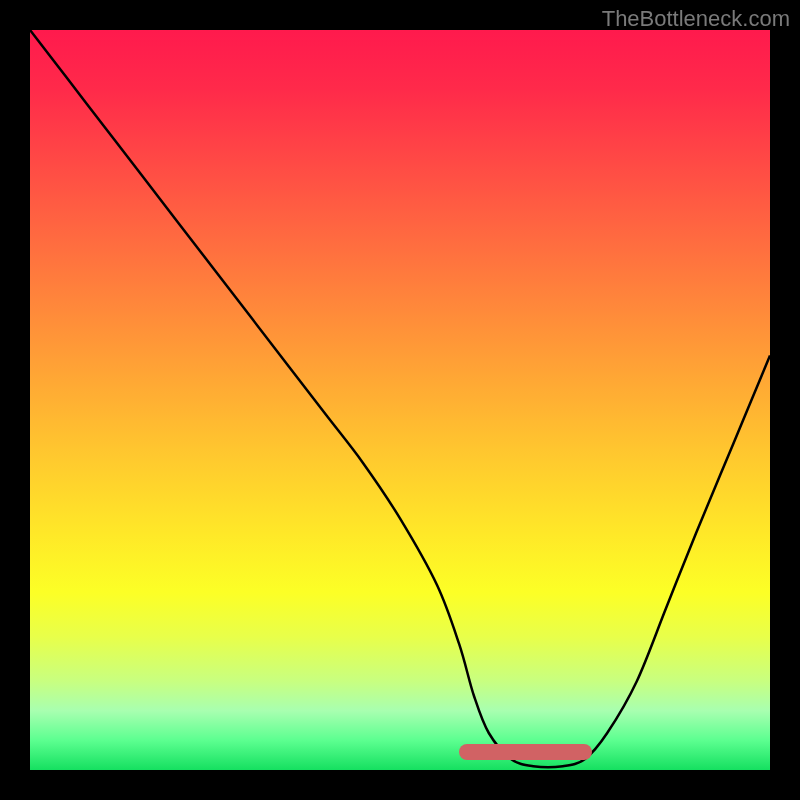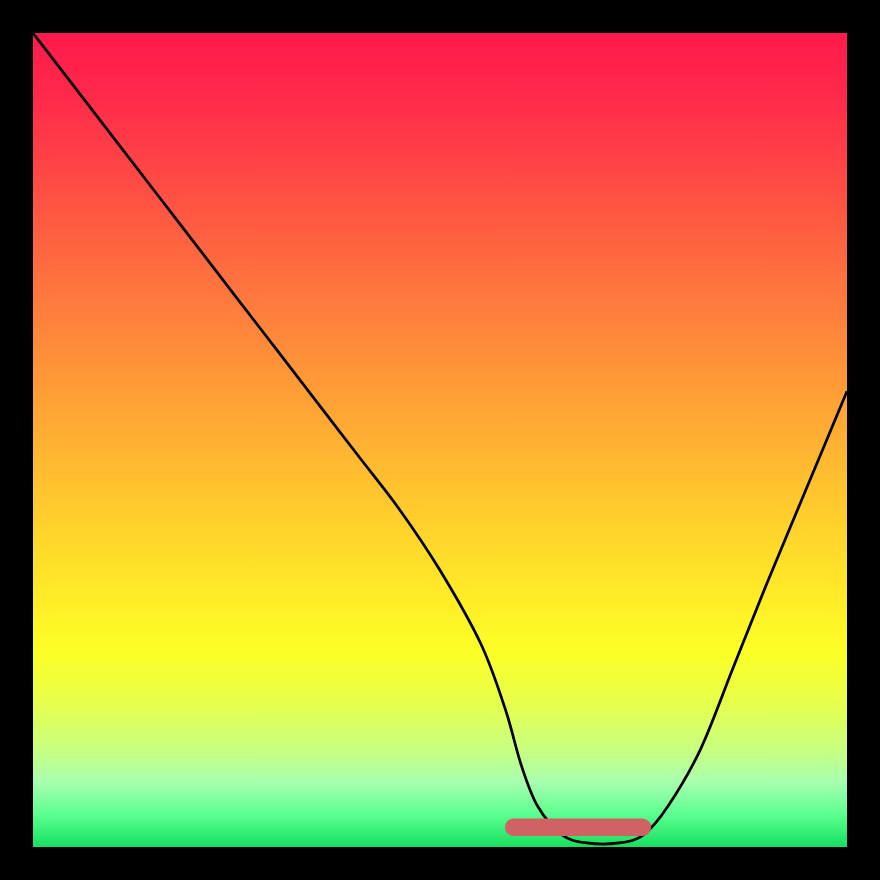--- a/index.html
+++ b/index.html
@@ -22,20 +22,21 @@
       #a8ffb0 92%,
       #5cff90 96%,
       #15e060 100%); }
   .curve-svg { position: absolute; left: 0; top: 0; width: 100%; height: 100%; }
   .pink-band { position: absolute; height: 16px; background: #d16264; border-radius: 8px; bottom: 10px; }
 </style>
 </head>
 <body>
 
 <div class="container">
+  <div class="watermark">TheBottleneck.com</div>
   <div class="plot-area">
     <div class="gradient"></div>
     <svg class="curve-svg" viewBox="0 0 740 740" preserveAspectRatio="none">
       <path id="main-curve" fill="none" stroke="#000" stroke-width="2.5" d="M 0 0 C 6.166666666666667 8.016666666666652, 24.666666666666664 32.06666666666656, 37 48.09999999999991 C 49.333333333333336 64.13333333333325, 61.666666666666664 80.1666666666667, 74 96.20000000000005 C 86.33333333333333 112.23333333333339, 98.66666666666667 128.26666666666662, 111 144.29999999999995 C 123.33333333333333 160.3333333333333, 135.66666666666666 176.36666666666665, 148 192.39999999999998 C 160.33333333333334 208.4333333333333, 172.66666666666666 224.4666666666666, 185 240.49999999999994 C 197.33333333333334 256.5333333333333, 209.66666666666666 272.56666666666666, 222 288.6 C 234.33333333333334 304.6333333333334, 246.66666666666666 320.66666666666663, 259 336.7 C 271.3333333333333 352.73333333333335, 283.6666666666667 368.76666666666665, 296 384.8 C 308.3333333333333 400.83333333333337, 320.6666666666667 415.6333333333334, 333 432.90000000000003 C 345.3333333333333 450.1666666666667, 357.66666666666663 468.04999999999995, 370 488.4 C 382.33333333333337 508.75, 397.1333333333334 534.0333333333333, 407.00000000000006 555 C 416.86666666666673 575.9666666666667, 423.0333333333333 595.7, 429.2 614.2 C 435.3666666666667 632.7, 439.06666666666666 651.2, 444 666 C 448.93333333333334 680.8, 452.6333333333333 692.5166666666667, 458.8 703 C 464.9666666666667 713.4833333333333, 473.6 723.35, 481 728.9 C 488.4 734.4499999999999, 494.5666666666667 735.0666666666666, 503.20000000000005 736.3 C 511.83333333333337 737.5333333333333, 524.1666666666666 737.5333333333333, 532.8 736.3 C 541.4333333333333 735.0666666666666, 547.6 734.4499999999999, 555 728.9 C 562.4 723.35, 568.5666666666667 715.95, 577.2 703 C 585.8333333333334 690.05, 596.9333333333333 672.1666666666667, 606.8 651.2 C 616.6666666666666 630.2333333333333, 626.5333333333333 601.8666666666667, 636.4 577.2 C 646.2666666666667 552.5333333333334, 654.9 530.3333333333334, 666 503.2 C 677.1 476.06666666666666, 690.6666666666666 444, 703 414.4 C 715.3333333333334 384.79999999999995, 733.8333333333334 340.4, 740 325.59999999999997"></path>
     </svg>
     <div class="pink-band" id="pink-band" style="left: 429.2px; width: 133.2px; background: rgb(209, 98, 100);"></div>
   </div>
 </div>
 
 </body></html>

